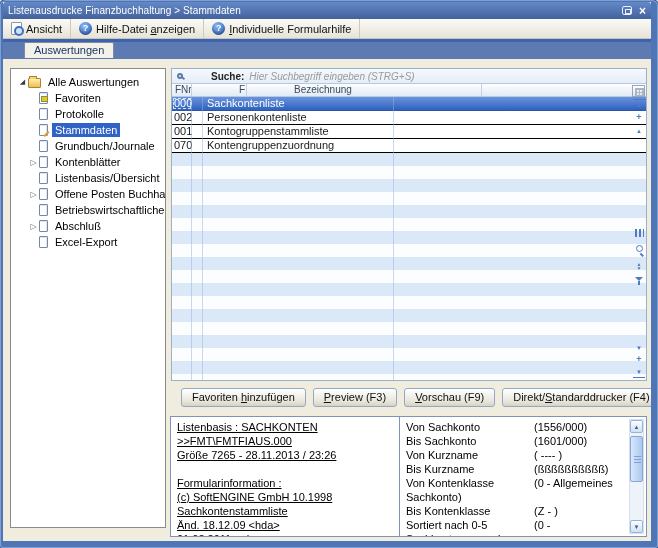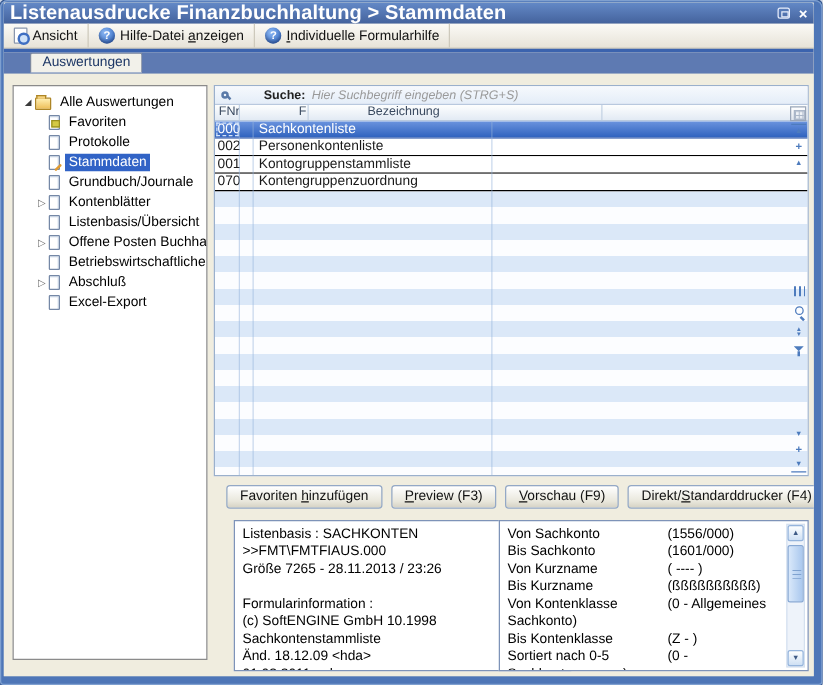--- a/index.html
+++ b/index.html
@@ -4,21 +4,21 @@
 <style>
   html,body{margin:0;padding:0;background:#cfd8e8;font-family:"Liberation Sans",sans-serif;}
   *{box-sizing:border-box;}
   .window{position:relative;width:658px;height:548px;background:#4e76b7;border-radius:6px 6px 3px 3px;
           box-shadow:inset 0 0 0 1px #7fa0d0, 0 0 0 1px #33568e;overflow:hidden;}
   .window-inner{position:absolute;left:3px;right:7px;top:2px;bottom:7px;background:#f0eddf;overflow:hidden;}
 
   
   .titlebar{height:17px;background:linear-gradient(#6389c7,#44629c);display:flex;align-items:center;
             padding:0 5px;border-radius:3px 3px 0 0;}
-  .title{color:#fff;font-size:16px;font-weight:bold;flex:1;white-space:nowrap;letter-spacing:.1px;}
+  .title{color:#fff;font-size:10px;font-weight:normal;flex:1;white-space:nowrap;letter-spacing:.1px;}
   .tb-icons{display:flex;align-items:center;gap:7px;}
   .win-restore{width:10px;height:9px;border:1px solid #e8eefc;border-radius:2px;position:relative;}
   .win-restore::after{content:"";position:absolute;left:2px;top:2px;width:4px;height:3px;border:1px solid #e8eefc;}
   .win-close{color:#fff;font-size:12px;font-weight:bold;line-height:10px;cursor:default;}
 
   
   .toolbar{height:20px;background:linear-gradient(#fbfaf6,#e7e3d8);display:flex;align-items:stretch;
            border-bottom:1px solid #c9c4b6;}
   .tbtn{display:flex;align-items:center;gap:4px;padding:0 8px;font-size:11px;color:#111;
         border-right:1px solid #cdc9bc;cursor:default;}
@@ -121,21 +121,21 @@
   .si-filter::after{content:"";display:block;margin:0 auto;width:2px;height:4px;background:#4d7bbd;}
 
   
   .actions{position:absolute;left:168px;top:327px;height:22px;display:flex;gap:7px;align-items:center;padding-left:10px;}
   .abtn{height:19px;padding:0 10px;border:1px solid #93a8c6;border-radius:3px;font-size:11px;color:#111;
         background:linear-gradient(#ffffff,#e9e7dc 70%,#d6d3c5);box-shadow:inset 0 1px 0 #fff;cursor:default;white-space:nowrap;}
 
   
   .info-panel{position:absolute;top:357px;height:121px;background:#fff;border:1px solid #7e93b8;
         font-size:11px;color:#000;line-height:14px;padding:3px 6px;overflow:hidden;}
-  .info-left{left:184px;width:270px;}
+  .info-left{left:167px;width:270px;text-decoration:underline;}
   .info-right{left:396px;width:248px;padding-right:20px;}
   .iline{min-height:14px;white-space:pre;}
   .irow{display:flex;}
   .ir-label{flex:0 0 128px;white-space:pre;}
   .ir-value{flex:1;white-space:pre;}
 
   
   .sb{position:absolute;right:2px;top:2px;bottom:2px;width:15px;background:#eef3fa;border:1px solid #d4e0ef;}
   .sb-btn{position:absolute;left:0;width:13px;height:13px;background:linear-gradient(#fdfefe,#cfe0f4);
         border:1px solid #95b4dc;border-radius:2px;color:#3e5a85;font-size:6px;text-align:center;line-height:12px;cursor:default;}

